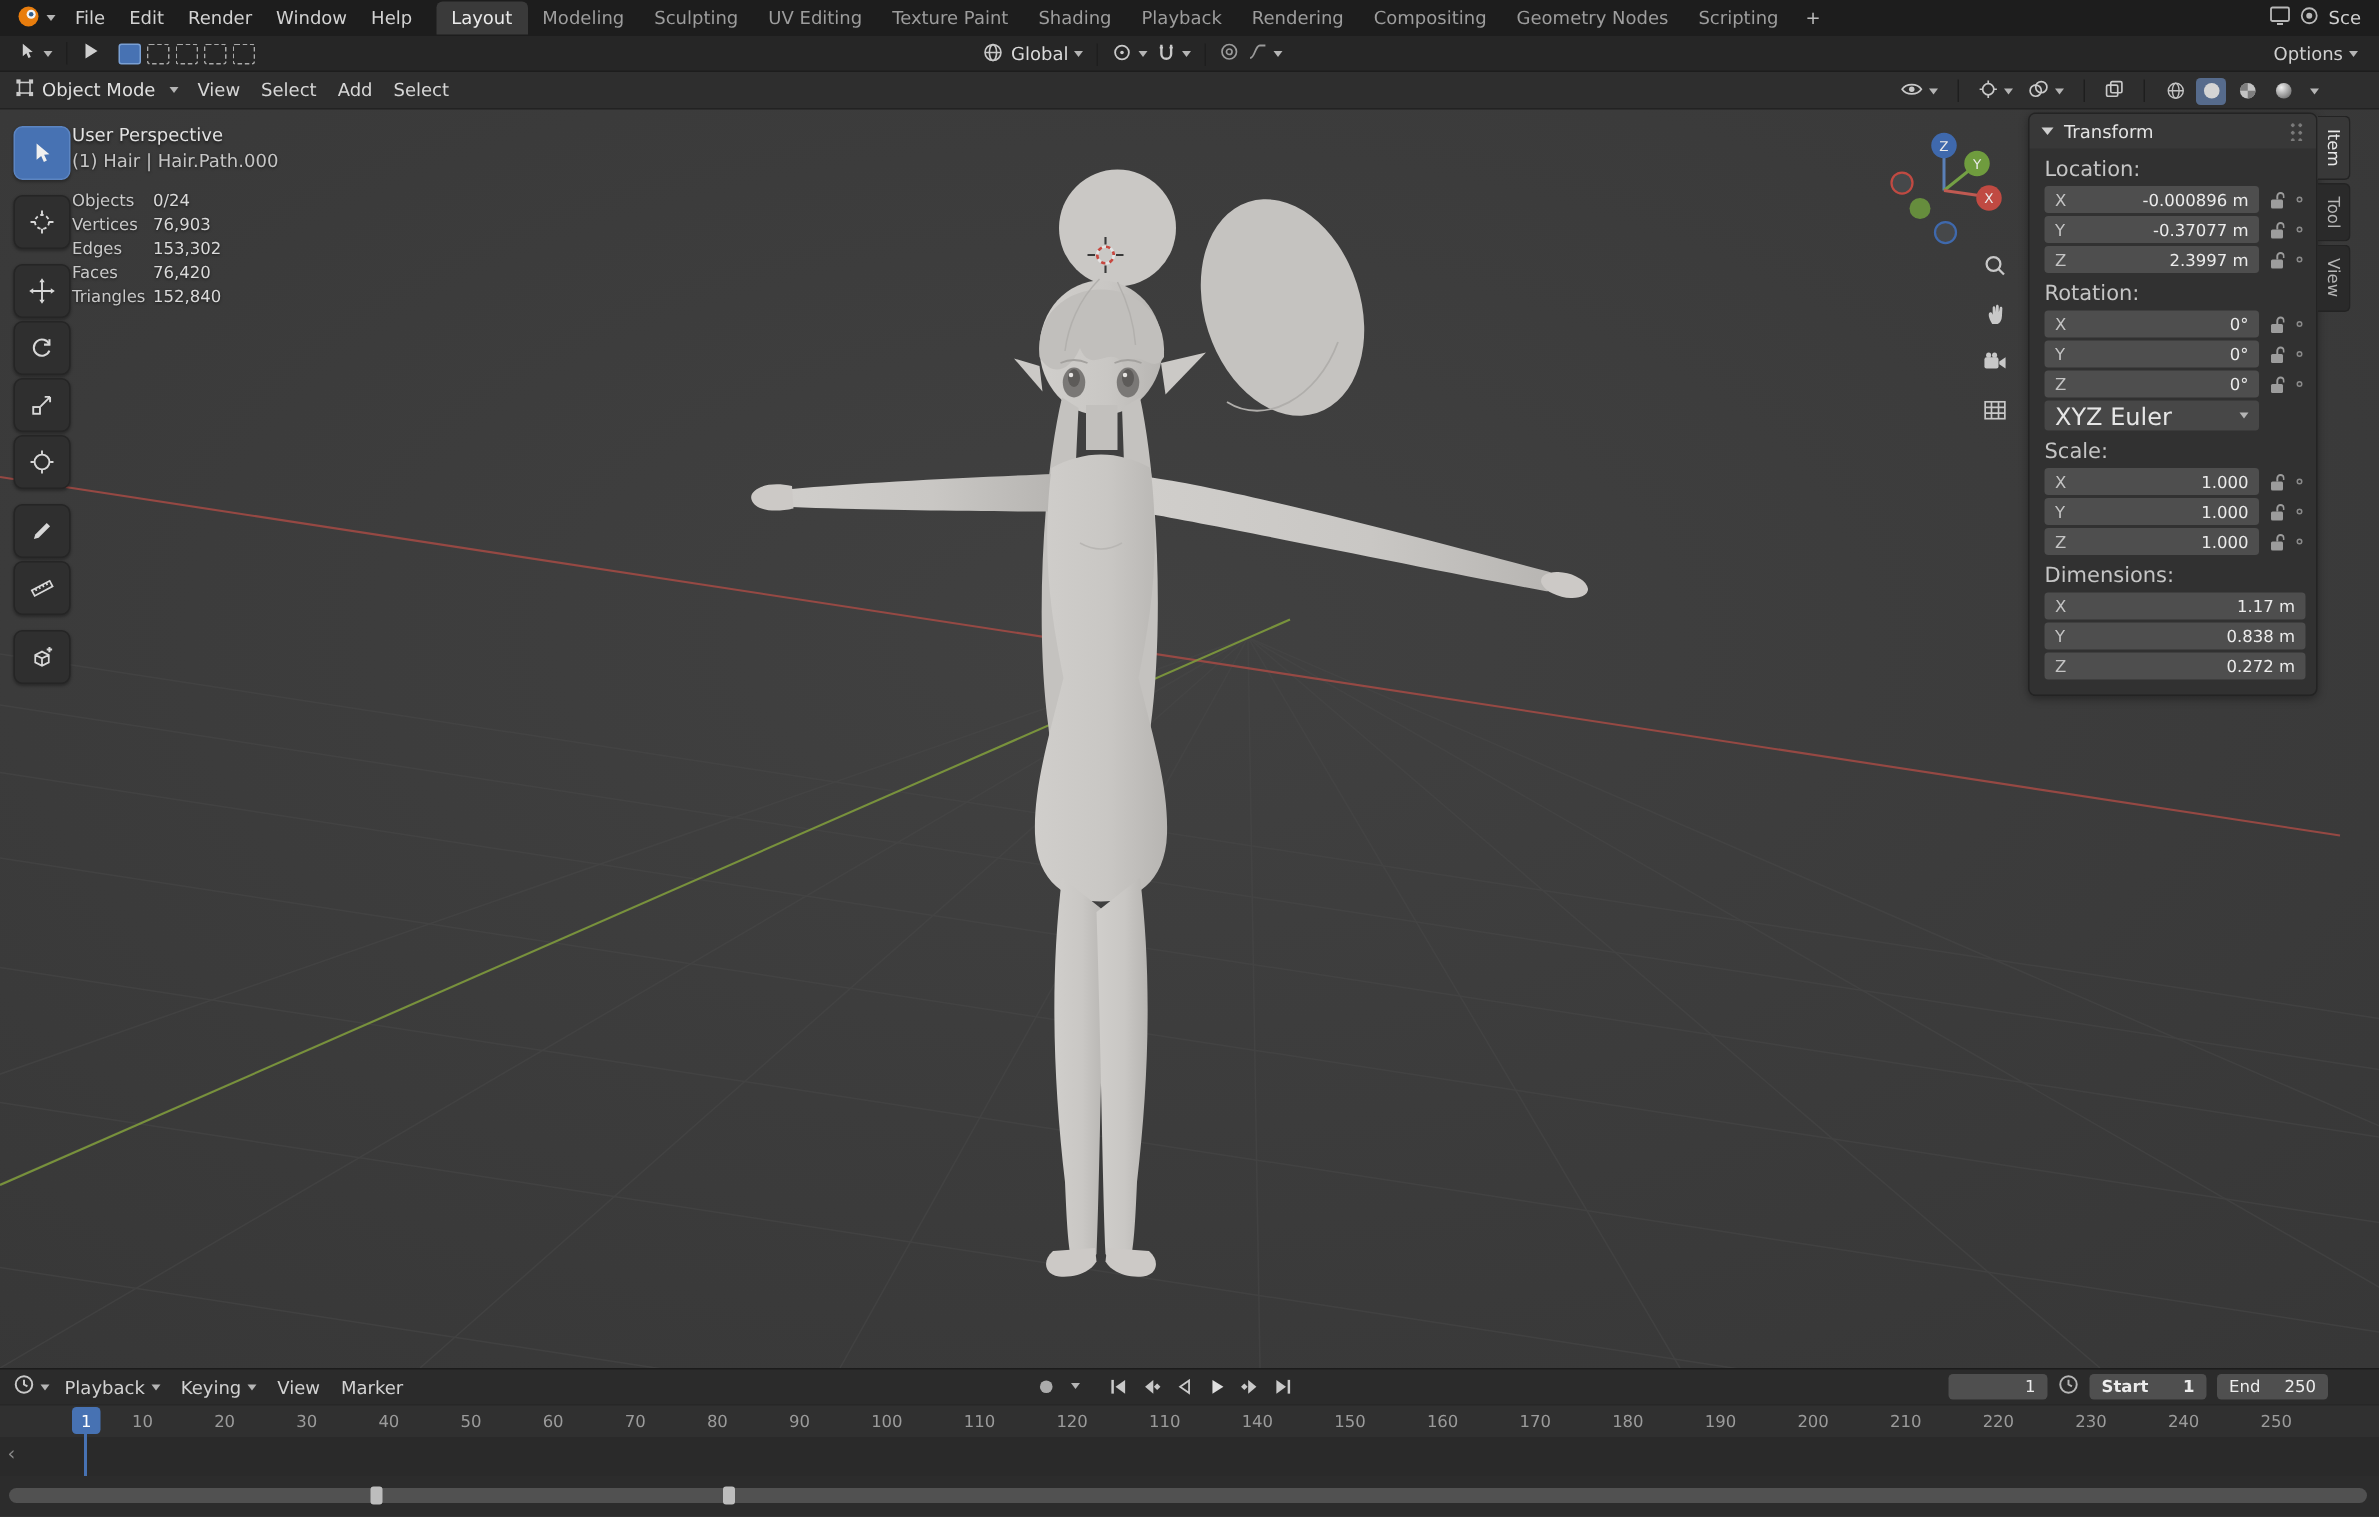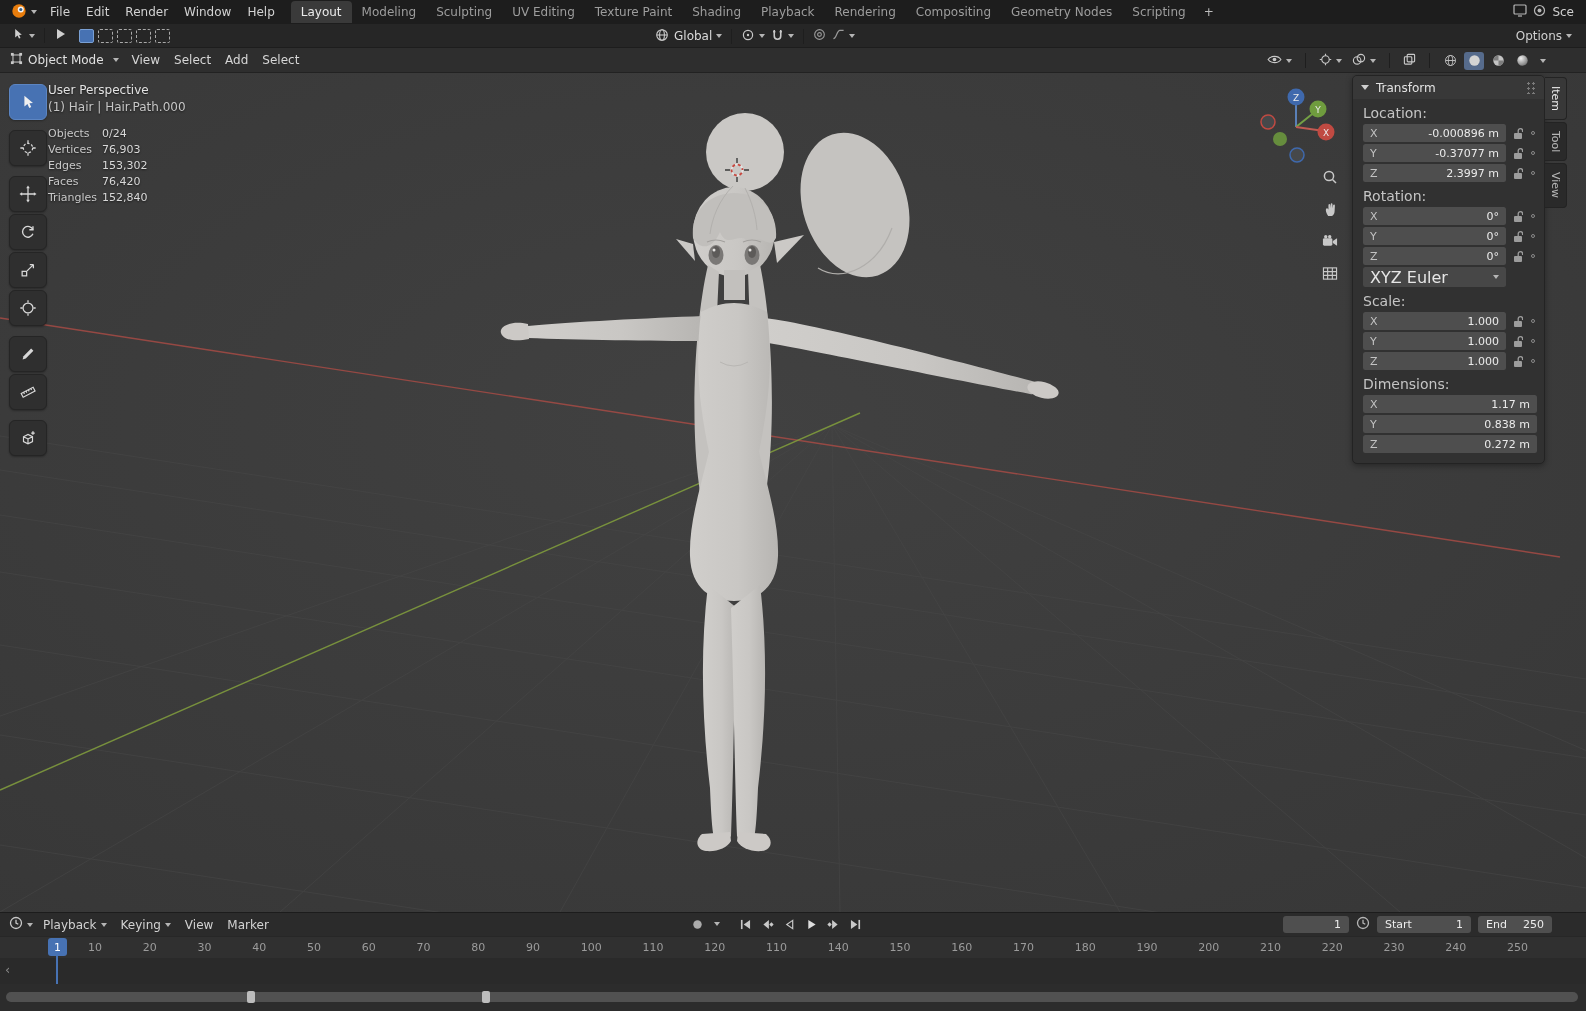--- a/index.html
+++ b/index.html
@@ -88,21 +88,21 @@
   
   .timeline { position:absolute; left:0; top:912px; width:1586px; height:99px; background:#2b2b2b; }
   .tl-header { height:24px; display:flex; align-items:center; border-top:1px solid #1c1c1c; padding:0 6px; }
   .tl-header .menu { color:#d2d2d2; padding:0 7px; }
   .transport { position:absolute; left:688px; top:0; height:24px; display:flex; align-items:center; gap:3px; }
   .tbtn { width:19px; height:18px; display:flex; align-items:center; justify-content:center; border-radius:3px; }
   .tl-right { position:absolute; right:34px; top:0; height:24px; display:flex; align-items:center; gap:7px; }
   .f-field { height:17px; background:#4f4f4f; border-radius:3px; display:flex; align-items:center; font-size:11px; color:#ececec; padding:0 8px; }
   .f-frame { width:66px; justify-content:flex-end; }
   .f-range { justify-content:space-between; }
-  .f-start { width:94px; } .f-end { width:74px; }
+  .f-start { width:78px;font-weight:bold; } .f-end { width:74px; }
   .tl-ruler { position:absolute; left:0; top:24px; width:100%; height:22px; background:#303030; border-top:1px solid #272727; }
   .tl-ticks { position:absolute; left:88px; right:58px; top:4px; display:flex; justify-content:space-between; color:#9b9b9b; font-size:11px; }
   .tl-track { position:absolute; left:0; top:46px; width:100%; height:26px; background:#2a2a2a; }
   .tl-chevron { position:absolute; left:5px; top:48px; color:#8a8a8a; font-size:13px; line-height:20px; }
   .tl-scroll { position:absolute; left:0; top:72px; width:100%; height:27px; background:#2c2c2c; }
   .scrollbar { position:absolute; left:6px; right:8px; top:8px; height:10px; background:#515151; border-radius:5px; }
   .sb-handle { position:absolute; width:8px; height:12px; top:7px; background:#bdbdbd; border-radius:2px; }
   .playhead-handle { position:absolute; left:48px; top:26px; width:19px; height:18px; background:#4772b3; border-radius:3px; color:#fff; font-size:11px; display:flex; align-items:center; justify-content:center; z-index:3; }
   .playhead-line { position:absolute; left:56px; top:44px; width:2px; height:28px; background:#4772b3; z-index:2; }
 </style>

